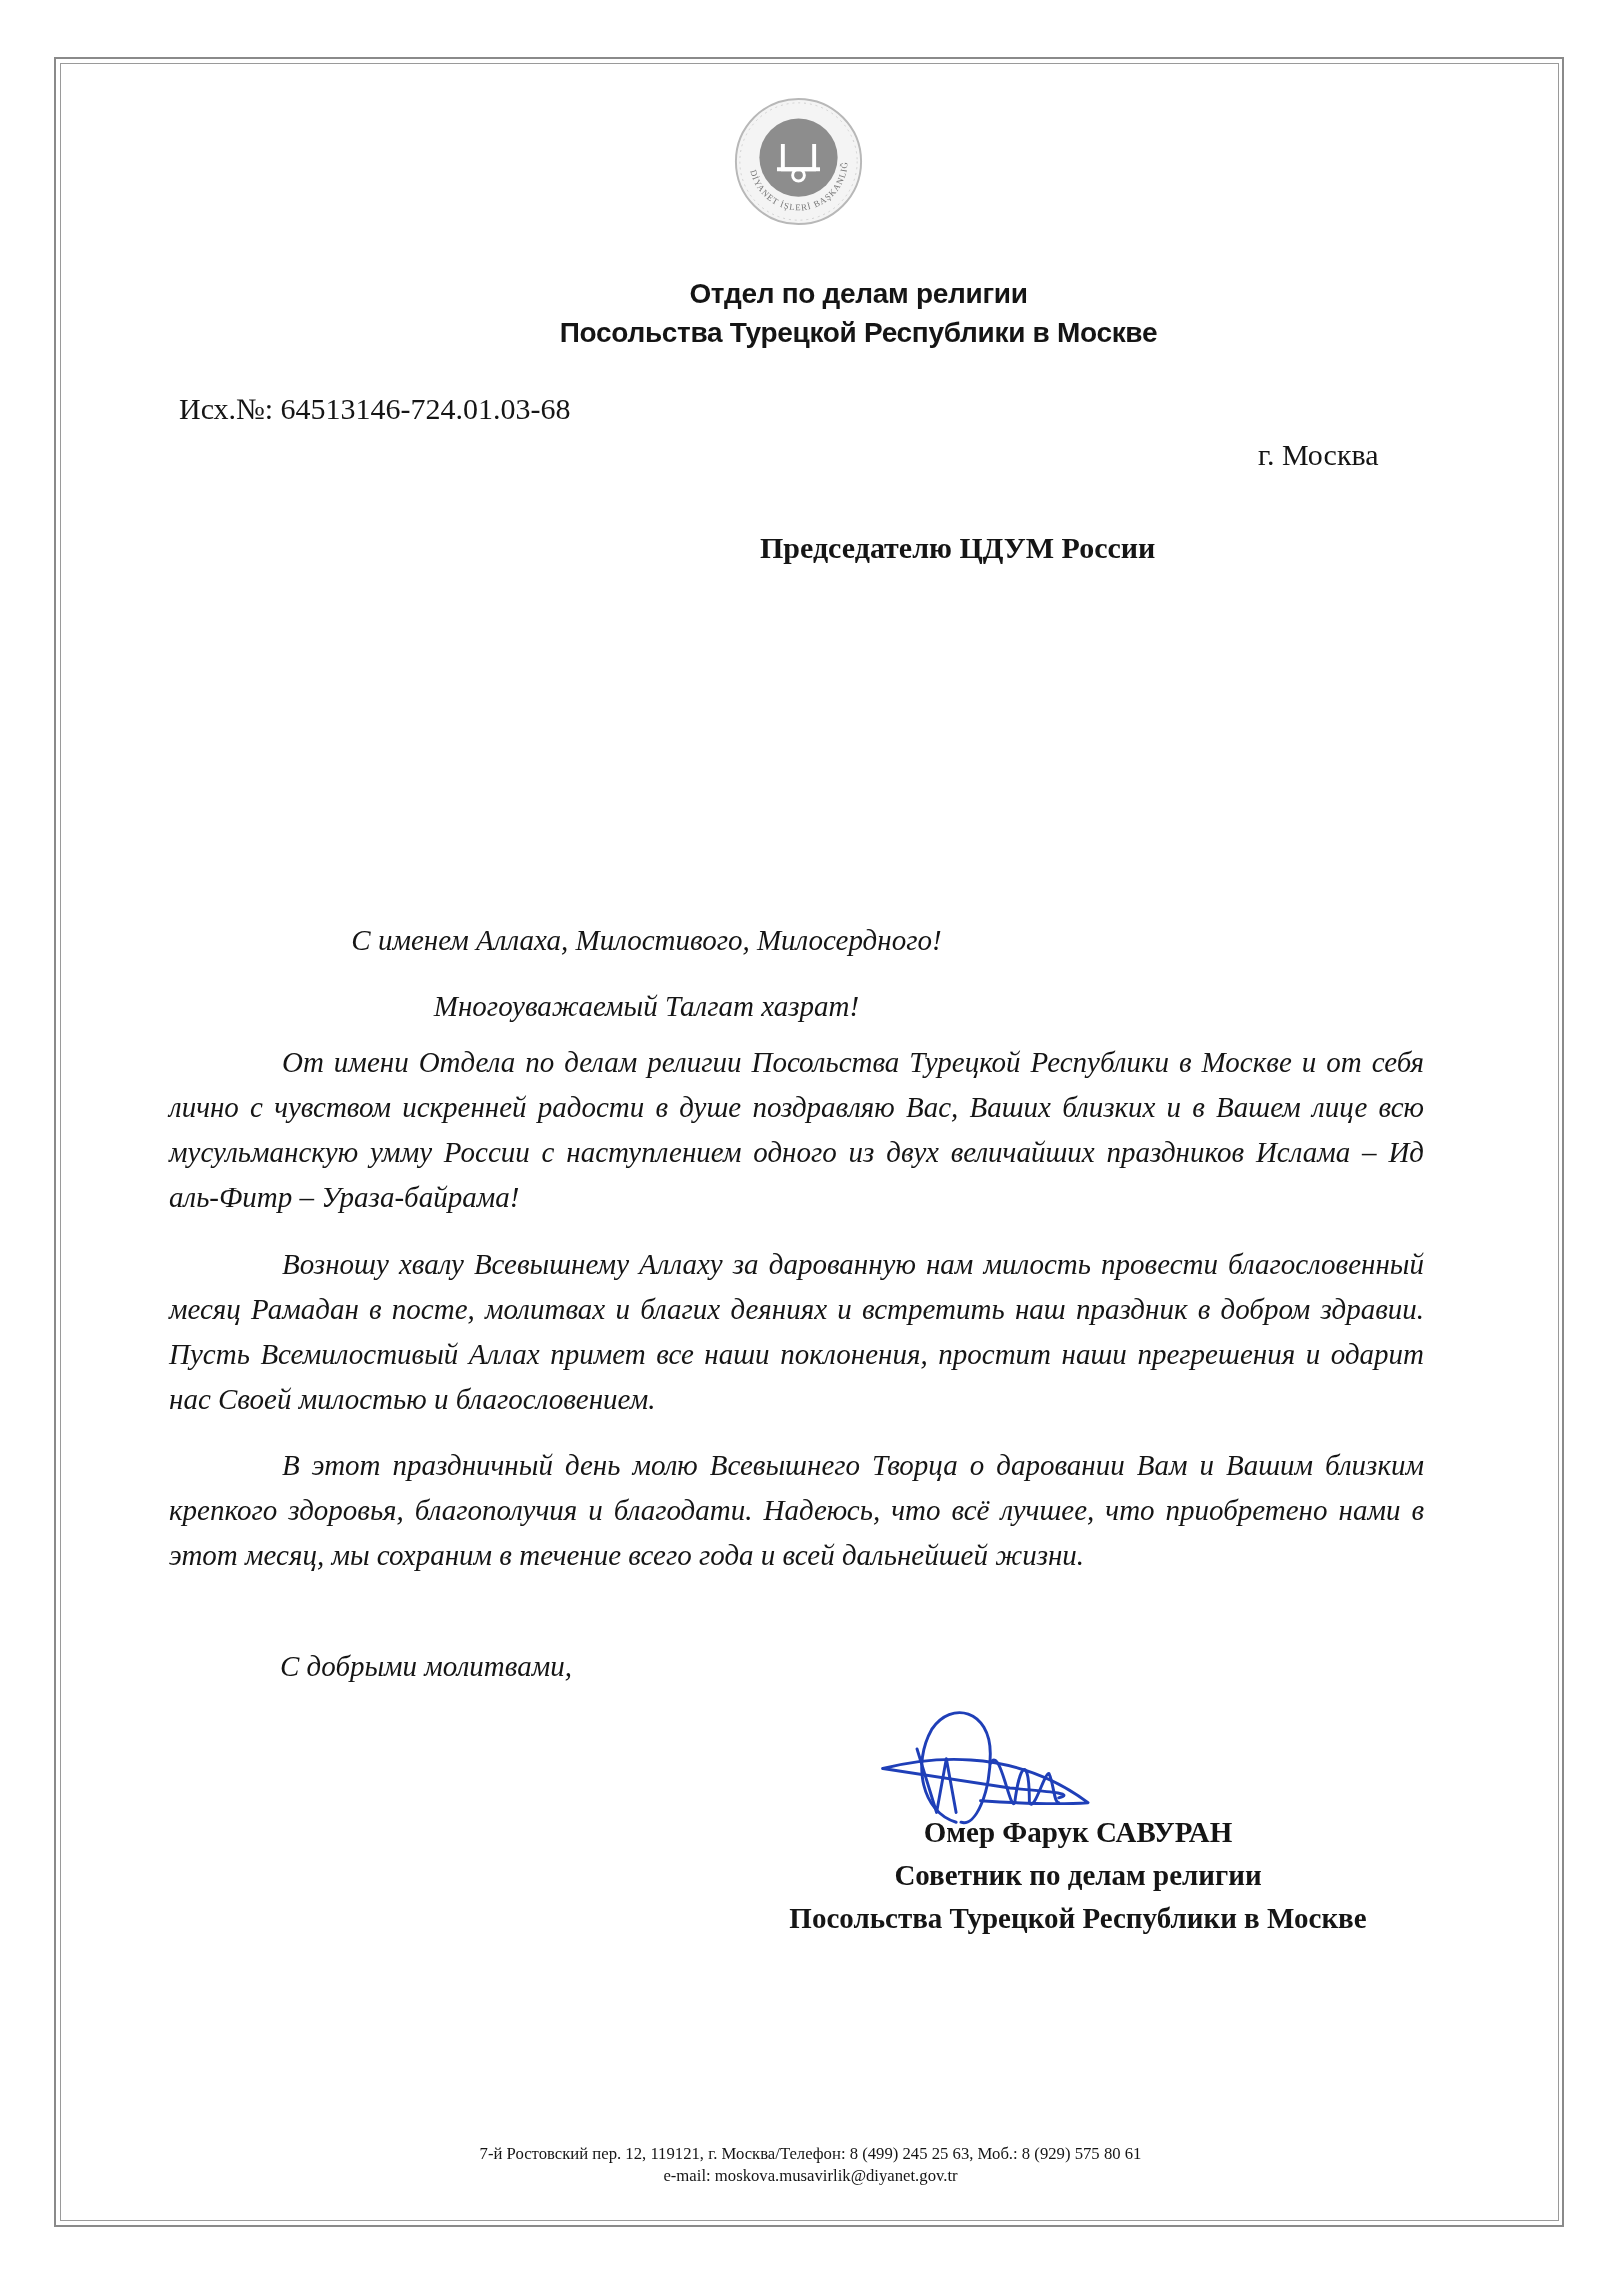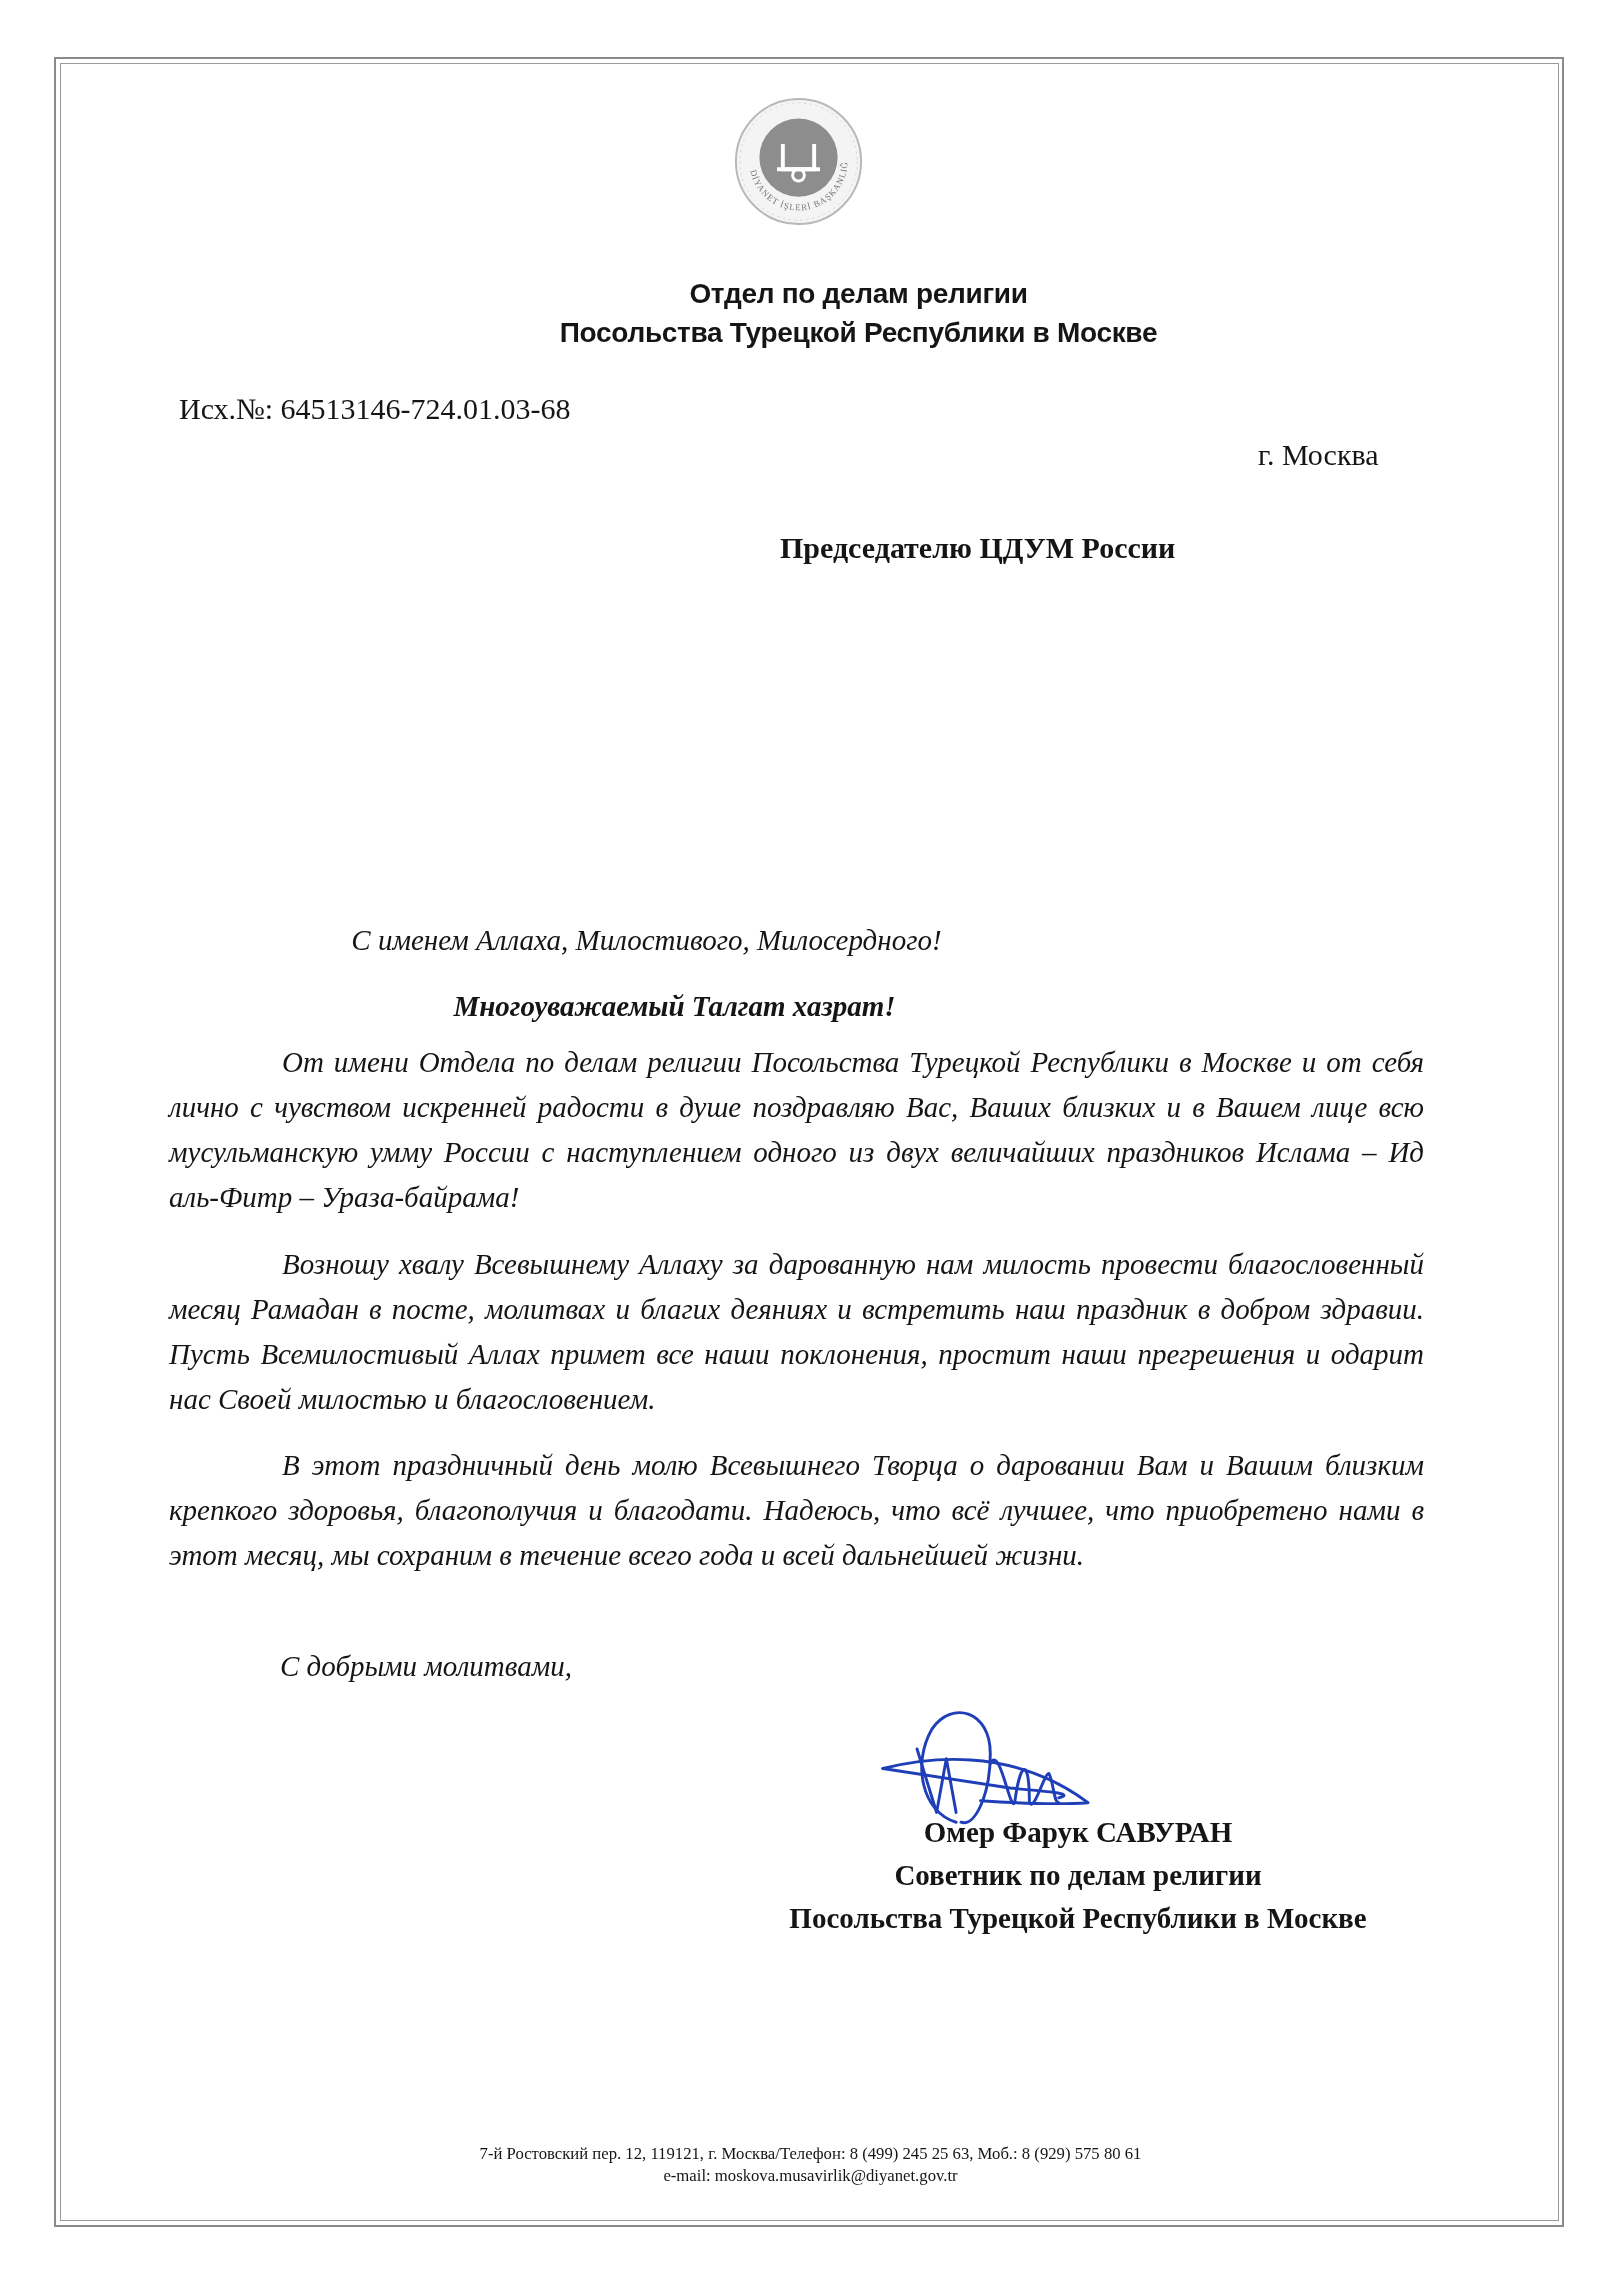--- a/index.html
+++ b/index.html
@@ -57,31 +57,30 @@
     left: 1258px; top: 432px;
     font-size: 30px;
     line-height: 45px;
   }
   .addressee {
     position: absolute;
     left: 760px; top: 524px;
     font-weight: bold;
     font-size: 30px;
     line-height: 48px;
-    margin-left: 20px;
   }
   .salutation {
     position: absolute;
     left: 0; width: 1293px;
     text-align: center;
     font-style: italic;
     font-size: 29px;
   }
   .bismillah { top: 924px; }
-  .dear { top: 990px; font-weight: bold; padding-left: 28px; }
+  .dear { top: 990px; font-weight: normal; }
   .body-text {
     position: absolute;
     left: 169px; width: 1255px;
     font-style: italic;
     font-size: 29px;
     line-height: 45px;
     text-align: justify;
   }
   .body-text p {
     margin: 0 0 21.6px 0;

